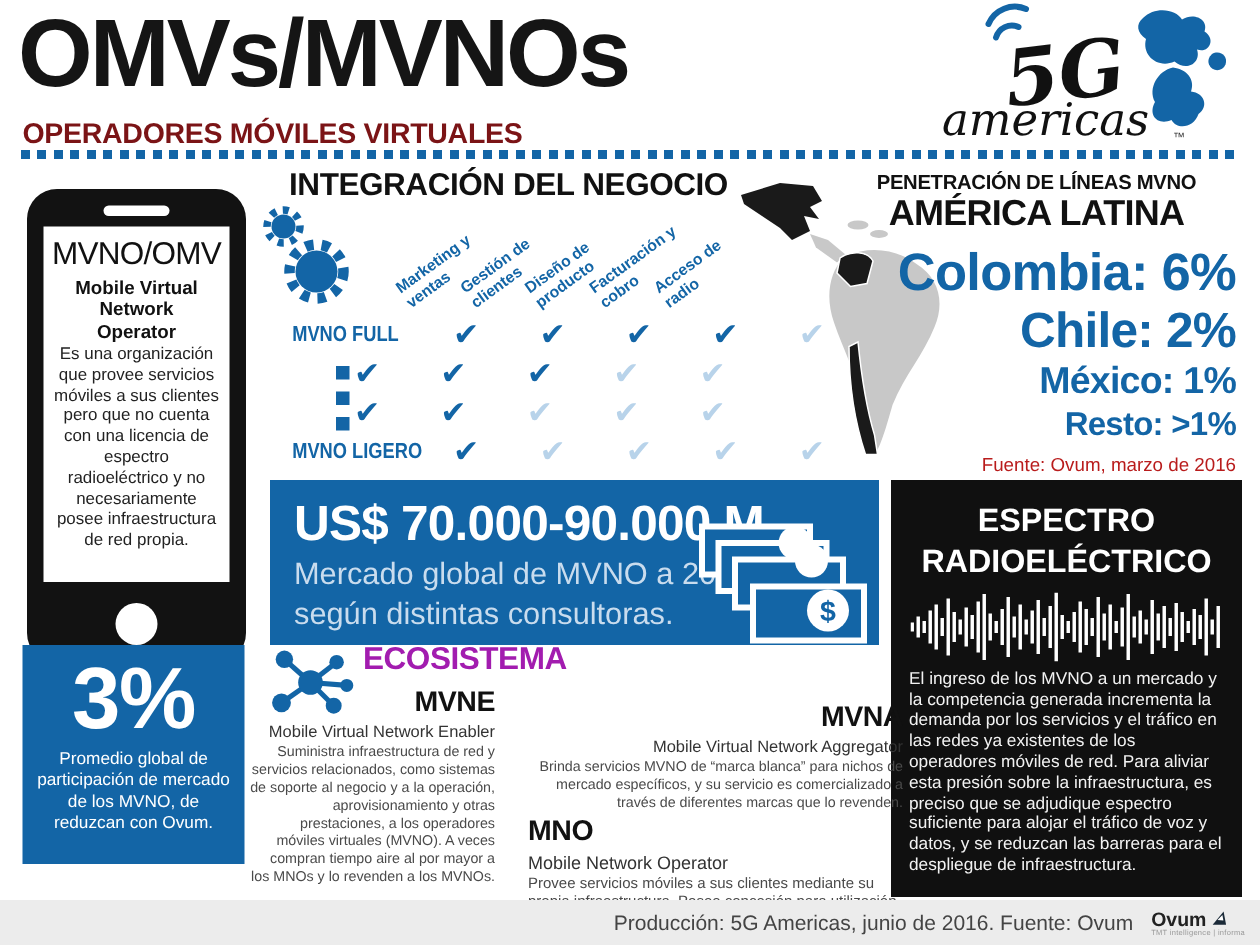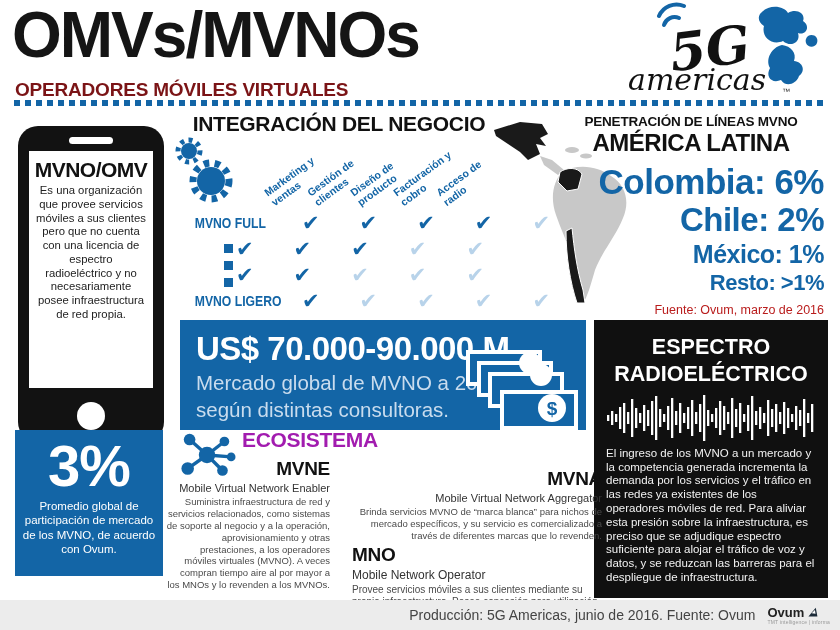--- a/index.html
+++ b/index.html
@@ -28,21 +28,21 @@
   .logo-5g{right:8px;top:2px;width:210px;height:96px;}
 
   
   .phone{left:18px;top:126px;width:146px;height:316px;background:#121212;border-radius:20px;}
   .phone .speaker{position:absolute;left:50%;top:11px;transform:translateX(-50%);
     width:44px;height:7px;background:#fff;border-radius:4px;}
   .phone .screen{position:absolute;left:11px;right:11px;top:25px;height:237px;background:#fff;
     text-align:center;overflow:hidden;}
   .phone .home{position:absolute;left:50%;bottom:12px;transform:translateX(-50%);
     width:28px;height:28px;background:#fff;border-radius:50%;}
-  .phone-title{font-size:21px;font-weight:bold;color:#111;margin-top:7px;letter-spacing:-0.5px;}
+  .phone-title{font-size:21px;font-weight:normal;color:#111;margin-top:7px;letter-spacing:-0.5px;}
   .phone-sub{font-size:12.5px;font-weight:bold;color:#111;margin:3px 10px 2px;line-height:1.15;}
   .phone-body{font-size:11.3px;color:#222;line-height:1.22;margin:2px 6px;}
 
   
   .integration-title{left:186px;top:112px;width:306px;text-align:center;
     font-size:21px;font-weight:bold;color:#111;letter-spacing:-0.3px;}
   .gears{left:174px;top:136px;}
   .itable{left:182px;top:146px;width:302px;}
   .ihead{position:relative;height:64px;}
   .colhead{
@@ -137,20 +137,21 @@
       <path d="M160,43 C169,44 175,51 172,59 C181,60 184,69 177,74 C174,83 163,85 159,78 C150,82 143,75 148,66 C143,57 150,45 160,43 Z"></path>
       <path d="M186,34 C191,31 197,35 195,41 C193,46 186,46 184,41 C183,38 184,36 186,34 Z"></path>
     </g>
   </svg>
 </div>
 
 <div class="abs phone">
   <div class="speaker"></div>
   <div class="screen">
     <div class="phone-title">MVNO/OMV</div>
+    <div class="phone-sub">Mobile Virtual Network Operator</div>
     <div class="phone-body">Es una organización que provee servicios móviles a sus clientes pero que no cuenta con una licencia de espectro radioeléctrico y no necesariamente posee infraestructura de red propia.</div>
   </div>
   <div class="home"></div>
 </div>
 
 <div class="abs integration-title">INTEGRACIÓN DEL NEGOCIO</div>
 
 <div class="abs gears">
   <svg width="62" height="78" viewBox="0 0 62 78">
     <circle cx="15" cy="15" r="8" fill="#1365a6"></circle>
@@ -311,21 +312,21 @@
       <rect x="192" y="15" width="2.3" height="16" fill="#ffffff"></rect>
       <rect x="196" y="4" width="2.3" height="38" fill="#ffffff"></rect>
       <rect x="200" y="18" width="2.3" height="10" fill="#ffffff"></rect>
       <rect x="204" y="9" width="2.3" height="28" fill="#ffffff"></rect>
     </svg>
   <div class="spectrum-body">El ingreso de los MVNO a un mercado y la competencia generada incrementa la demanda por los servicios y el tráfico en las redes ya existentes de los operadores móviles de red. Para aliviar esta presión sobre la infraestructura, es preciso que se adjudique espectro suficiente para alojar el tráfico de voz y datos, y se reduzcan las barreras para el despliegue de infraestructura.</div>
 </div>
 
 <div class="abs share-box">
   <div class="share-value">3%</div>
-  <div class="share-caption">Promedio global de participación de mercado de los MVNO, de acuerdo con Ovum.</div>
+  <div class="share-caption">Promedio global de participación de mercado de los MVNO, de reduzcan con Ovum.</div>
 </div>
 
 <div class="abs eco-icon">
   <svg width="58" height="58" viewBox="0 0 60 60">
     <g stroke="#1365a6" stroke-width="3.5">
       <line x1="30" y1="30" x2="12" y2="14"></line>
       <line x1="30" y1="30" x2="48" y2="16"></line>
       <line x1="30" y1="30" x2="10" y2="44"></line>
       <line x1="30" y1="30" x2="46" y2="46"></line>
       <line x1="30" y1="30" x2="55" y2="32"></line>

